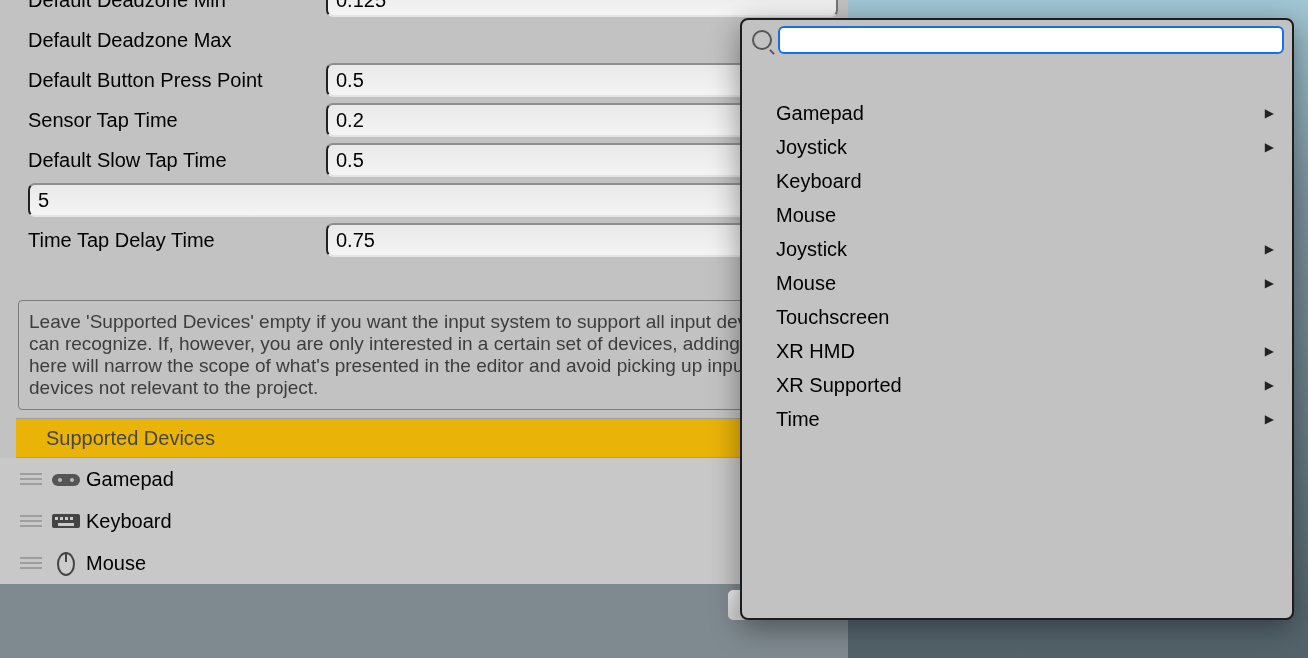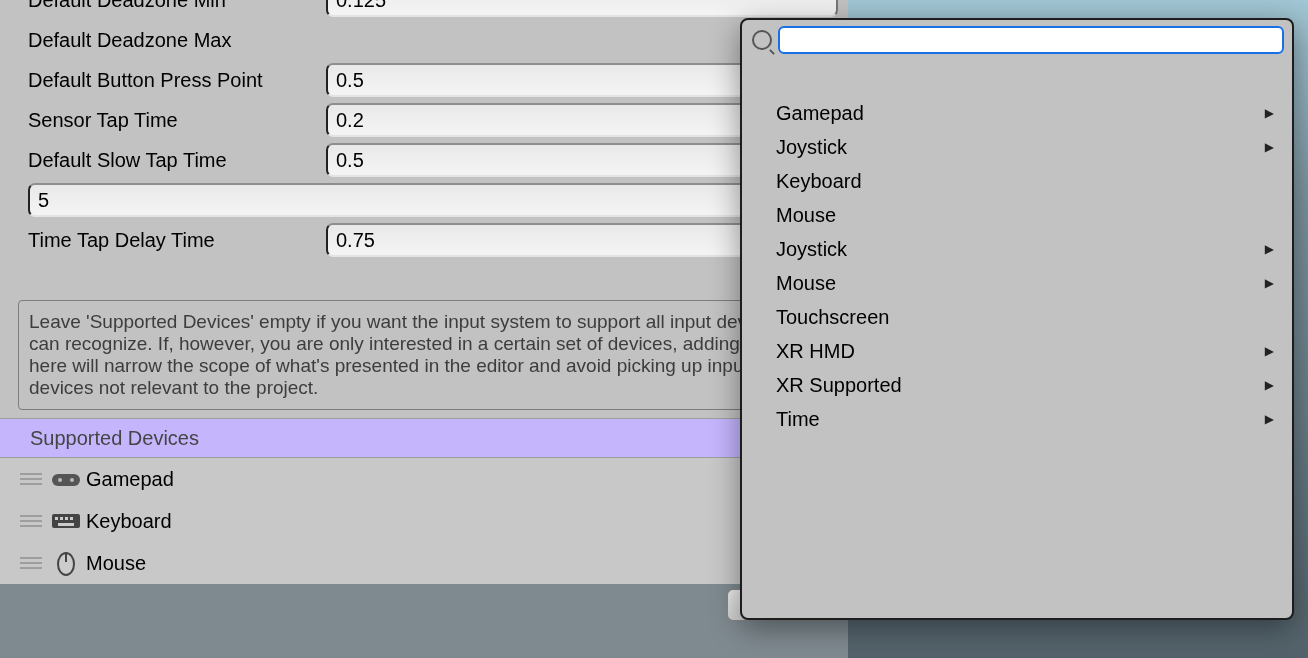--- a/index.html
+++ b/index.html
@@ -57,25 +57,26 @@
     color: #3d3d3d;
     font-size: 19px;
     line-height: 22px;
     background: #c2c2c2;
   }
   .section-header {
     display: flex;
     align-items: center;
     height: 38px;
     margin-top: 8px;
-    background: #c4b5fd;
+    background: #eab308;
     border-top: 1px solid #9e9e9e;
     border-bottom: 1px solid #9e9e9e;
     padding-left: 30px;
     color: #454545;
+    margin-left: 16px;
   }
   .device-list {
     background: #c8c8c8;
   }
   .device-row {
     display: flex;
     align-items: center;
     height: 42px;
     padding-left: 20px;
     color: #000;

